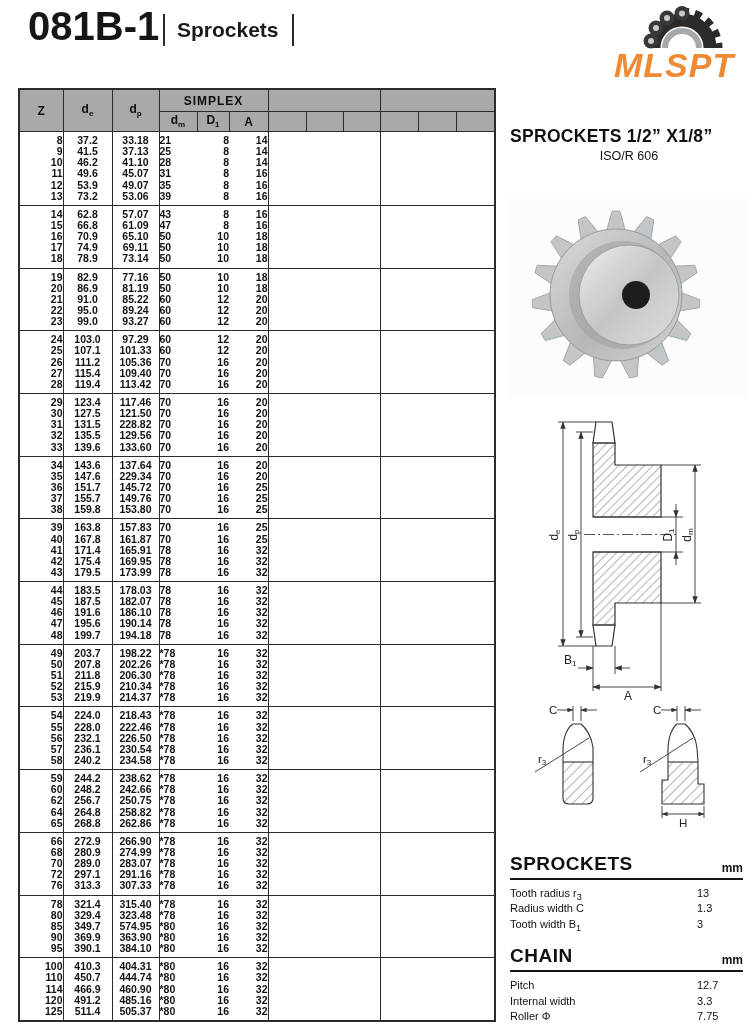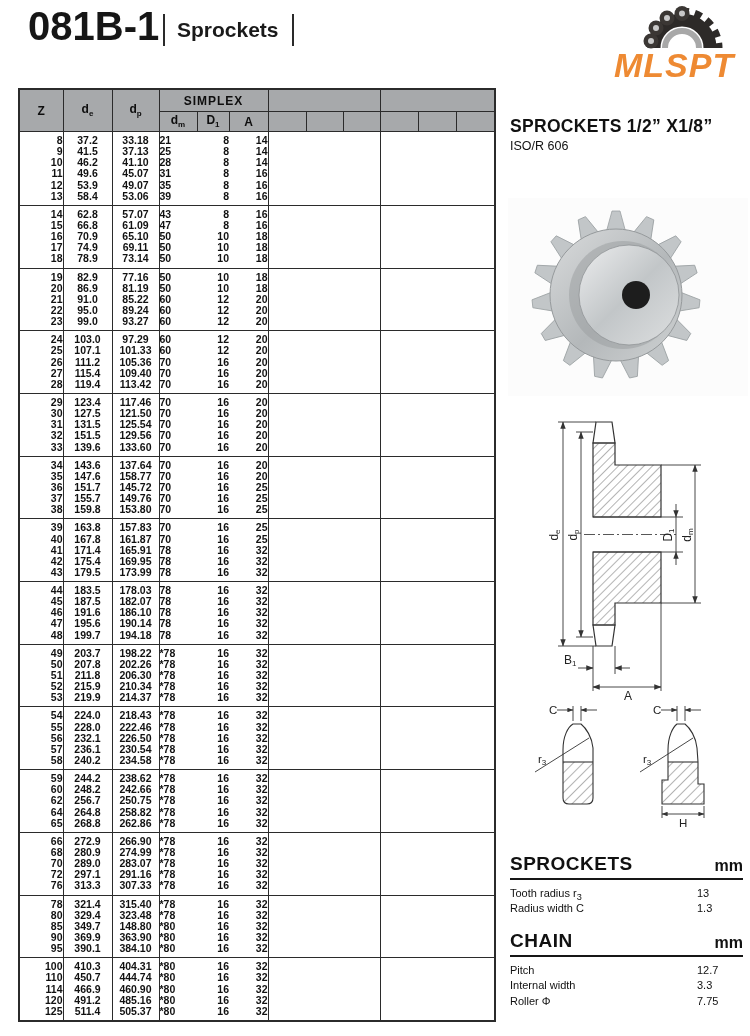--- a/index.html
+++ b/index.html
@@ -32,34 +32,34 @@
   .ln{height:11.15px;line-height:11.15px;font-size:10.5px;font-weight:bold;white-space:nowrap;}
   td.c-z{text-align:right;padding-right:15px;}
   td.c-de{text-align:right;padding-right:10px;}
   td.c-dp{text-align:right;padding-right:5px;}
   td.c-dm{text-align:left;padding-left:7px;}
   td.c-d1{text-align:right;padding-right:3px;}
   td.c-a{text-align:right;padding-right:12px;}
   tr.last td{padding-bottom:18px;margin-left:32px;}
 
   
-  .prod{position:absolute;left:510px;top:116px;width:238px;}
+  .prod{position:absolute;left:510px;top:126px;width:238px;}
   .prod .t{font-size:17.5px;font-weight:bold;letter-spacing:.3px;}
   .prod .s{font-size:12.5px;margin-top:4px;}
-  .prod .s2{font-size:12.5px;margin-top:2px;}
+  .prod .s2{font-size:12.5px;margin-top:2px;text-align:center;}
 
   .photo{position:absolute;left:508px;top:198px;}
   .sectiondwg{position:absolute;left:538px;top:410px;}
   .toothdwg{position:absolute;left:505px;top:692px;}
 
   .specs{position:absolute;left:510px;top:853px;width:233px;}
   .spec-head{display:flex;justify-content:space-between;align-items:flex-end;
              border-bottom:2px solid #161616;padding-bottom:3px;}
   .spec-head .h{font-size:19px;font-weight:bold;letter-spacing:.5px;}
-  .spec-head .u{font-size:16px;font-weight:bold;}
+  .spec-head .u{font-size:12px;font-weight:bold;}
   .spec-rows{margin-top:6px;}
   .spec-row{display:flex;height:15.4px;line-height:15.4px;font-size:11px;}
   .spec-row .lbl{flex:1;}
   .spec-row .val{width:46px;text-align:left;}
   .chain-block{margin-top:13px;}
 
   svg text{font-family:"Liberation Sans", sans-serif;}
 </style>
 </head>
 <body>
@@ -148,21 +148,21 @@
               <div class="ln">11</div>
               <div class="ln">12</div>
               <div class="ln">13</div>
             </td>
             <td class="c-de">
               <div class="ln">37.2</div>
               <div class="ln">41.5</div>
               <div class="ln">46.2</div>
               <div class="ln">49.6</div>
               <div class="ln">53.9</div>
-              <div class="ln">58.4</div>
+              <div class="ln">73.2</div>
             </td>
             <td class="c-dp">
               <div class="ln">33.18</div>
               <div class="ln">37.13</div>
               <div class="ln">41.10</div>
               <div class="ln">45.07</div>
               <div class="ln">49.07</div>
               <div class="ln">53.06</div>
             </td>
             <td class="c-dm">
@@ -335,27 +335,27 @@
               <div class="ln">29</div>
               <div class="ln">30</div>
               <div class="ln">31</div>
               <div class="ln">32</div>
               <div class="ln">33</div>
             </td>
             <td class="c-de">
               <div class="ln">123.4</div>
               <div class="ln">127.5</div>
               <div class="ln">131.5</div>
-              <div class="ln">151.5</div>
+              <div class="ln">135.5</div>
               <div class="ln">139.6</div>
             </td>
             <td class="c-dp">
               <div class="ln">117.46</div>
               <div class="ln">121.50</div>
-              <div class="ln">125.54</div>
+              <div class="ln">228.82</div>
               <div class="ln">129.56</div>
               <div class="ln">133.60</div>
             </td>
             <td class="c-dm">
               <div class="ln">70</div>
               <div class="ln">70</div>
               <div class="ln">70</div>
               <div class="ln">70</div>
               <div class="ln">70</div>
             </td>
@@ -386,21 +386,21 @@
             </td>
             <td class="c-de">
               <div class="ln">143.6</div>
               <div class="ln">147.6</div>
               <div class="ln">151.7</div>
               <div class="ln">155.7</div>
               <div class="ln">159.8</div>
             </td>
             <td class="c-dp">
               <div class="ln">137.64</div>
-              <div class="ln">158.77</div>
+              <div class="ln">229.34</div>
               <div class="ln">145.72</div>
               <div class="ln">149.76</div>
               <div class="ln">153.80</div>
             </td>
             <td class="c-dm">
               <div class="ln">70</div>
               <div class="ln">70</div>
               <div class="ln">70</div>
               <div class="ln">70</div>
               <div class="ln">70</div>
@@ -709,21 +709,21 @@
             <td class="c-de">
               <div class="ln">321.4</div>
               <div class="ln">329.4</div>
               <div class="ln">349.7</div>
               <div class="ln">369.9</div>
               <div class="ln">390.1</div>
             </td>
             <td class="c-dp">
               <div class="ln">315.40</div>
               <div class="ln">323.48</div>
-              <div class="ln">148.80</div>
+              <div class="ln">574.95</div>
               <div class="ln">363.90</div>
               <div class="ln">384.10</div>
             </td>
             <td class="c-dm">
               <div class="ln">*78</div>
               <div class="ln">*78</div>
               <div class="ln">*80</div>
               <div class="ln">*80</div>
               <div class="ln">*80</div>
             </td>
@@ -952,20 +952,24 @@
       </div>
       <div class="spec-rows">
           <div class="spec-row">
             <span class="lbl">Tooth radius r<sub>3</sub></span>
             <span class="val">13</span>
           </div>
           <div class="spec-row">
             <span class="lbl">Radius width C</span>
             <span class="val">1.3</span>
           </div>
+          <div class="spec-row">
+            <span class="lbl">Tooth width B<sub>1</sub></span>
+            <span class="val">3</span>
+          </div>
         </div>
     </div>
     <div class="chain-block">
       <div class="spec-head">
         <span class="h">CHAIN</span>
         <span class="u">mm</span>
       </div>
       <div class="spec-rows">
           <div class="spec-row">
             <span class="lbl">Pitch</span>

